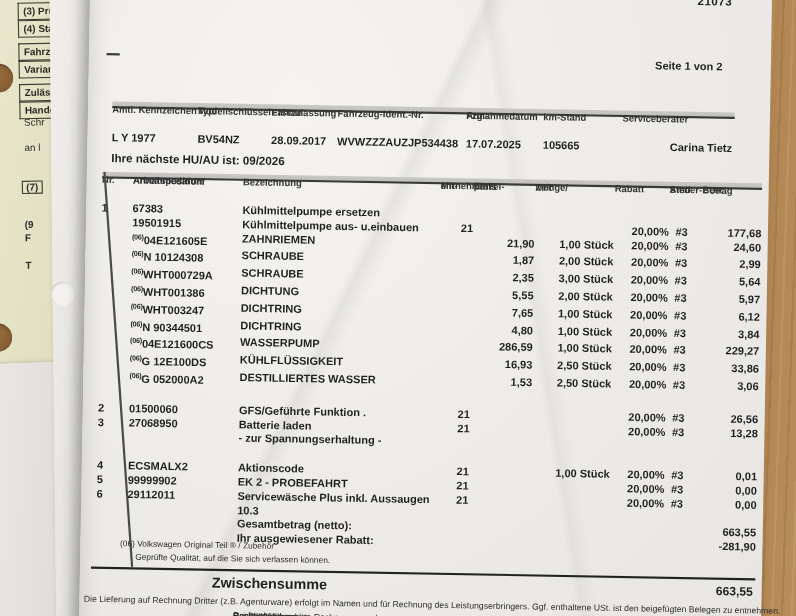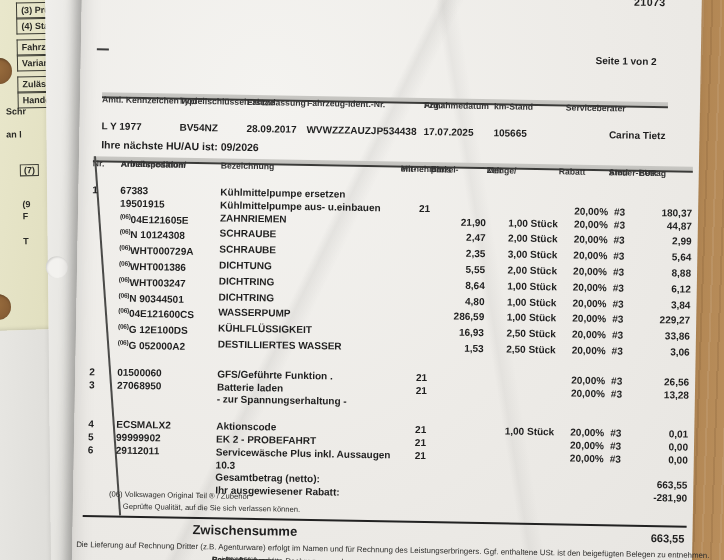--- a/index.html
+++ b/index.html
@@ -19,21 +19,21 @@
   .paper-yellow{
     position:absolute;left:-6px;top:-4px;width:96px;height:478px;
     background:linear-gradient(100deg,#eae8cd,#e0debe 70%);
     transform:rotate(-1deg);
     box-shadow:2px 2px 6px rgba(0,0,0,.25);
     color:#2a2a26;font-weight:700;font-size:9px;
   }
   .ypad{position:absolute;left:26px;top:6px;width:70px;}
   .yrow{border:1px solid #3c3c34;border-right:none;padding:1px 0 1px 4px;height:12px;line-height:12px;white-space:nowrap;overflow:hidden;}
   .yrow.gap{margin-top:5px;}
-  .yline{position:absolute;left:14px;white-space:nowrap;font-weight:700;}
+  .yline{position:absolute;left:30px;white-space:nowrap;font-weight:400;}
   .ybox7{position:absolute;left:27px;top:168px;border:1.5px solid #3c3c34;padding:0 3px;font-size:9px;}
   .yfrag{position:absolute;left:29px;font-size:9px;font-weight:700;}
   .hole{position:absolute;border-radius:50%;width:26px;height:26px;
     background:radial-gradient(circle at 40% 40%,#9a6e3e,#7d5530);box-shadow:inset 1px 1px 3px rgba(0,0,0,.4);}
   .paper-bl{
     position:absolute;left:-8px;top:330px;width:64px;height:240px;
     background:linear-gradient(95deg,#e9e8e4,#dddcd8);transform:rotate(-2deg);
     box-shadow:2px 0 5px rgba(0,0,0,.2);
   }
   .paper-mid{
@@ -228,39 +228,39 @@
       </div>
       <div class="irow">
         <span></span>
         <span>19501915</span>
         <span>Kühlmittelpumpe aus- u.einbauen</span>
         <span class="cr">21</span>
         <span class="cr"></span>
         <span class="cr"></span>
         <span class="cr">20,00%</span>
         <span style="padding-left: 6px;">#3</span>
-        <span class="cr">180,37</span>
+        <span class="cr">177,68</span>
       </div>
       <div class="irow">
         <span></span>
         <span><span class="sup">(06)</span>04E121605E</span>
         <span>ZAHNRIEMEN</span>
         <span class="cr"></span>
         <span class="cr">21,90</span>
         <span class="cr">1,00 Stück</span>
         <span class="cr">20,00%</span>
         <span style="padding-left: 6px;">#3</span>
-        <span class="cr">44,87</span>
+        <span class="cr">24,60</span>
       </div>
       <div class="irow">
         <span></span>
         <span><span class="sup">(06)</span>N 10124308</span>
         <span>SCHRAUBE</span>
         <span class="cr"></span>
-        <span class="cr">2,47</span>
+        <span class="cr">1,87</span>
         <span class="cr">2,00 Stück</span>
         <span class="cr">20,00%</span>
         <span style="padding-left: 6px;">#3</span>
         <span class="cr">2,99</span>
       </div>
       <div class="irow">
         <span></span>
         <span><span class="sup">(06)</span>WHT000729A</span>
         <span>SCHRAUBE</span>
         <span class="cr"></span>
@@ -272,28 +272,28 @@
       </div>
       <div class="irow">
         <span></span>
         <span><span class="sup">(06)</span>WHT001386</span>
         <span>DICHTUNG</span>
         <span class="cr"></span>
         <span class="cr">5,55</span>
         <span class="cr">2,00 Stück</span>
         <span class="cr">20,00%</span>
         <span style="padding-left: 6px;">#3</span>
-        <span class="cr">8,88</span>
+        <span class="cr">5,97</span>
       </div>
       <div class="irow">
         <span></span>
         <span><span class="sup">(06)</span>WHT003247</span>
         <span>DICHTRING</span>
         <span class="cr"></span>
-        <span class="cr">8,64</span>
+        <span class="cr">7,65</span>
         <span class="cr">1,00 Stück</span>
         <span class="cr">20,00%</span>
         <span style="padding-left: 6px;">#3</span>
         <span class="cr">6,12</span>
       </div>
       <div class="irow">
         <span></span>
         <span><span class="sup">(06)</span>N 90344501</span>
         <span>DICHTRING</span>
         <span class="cr"></span>

